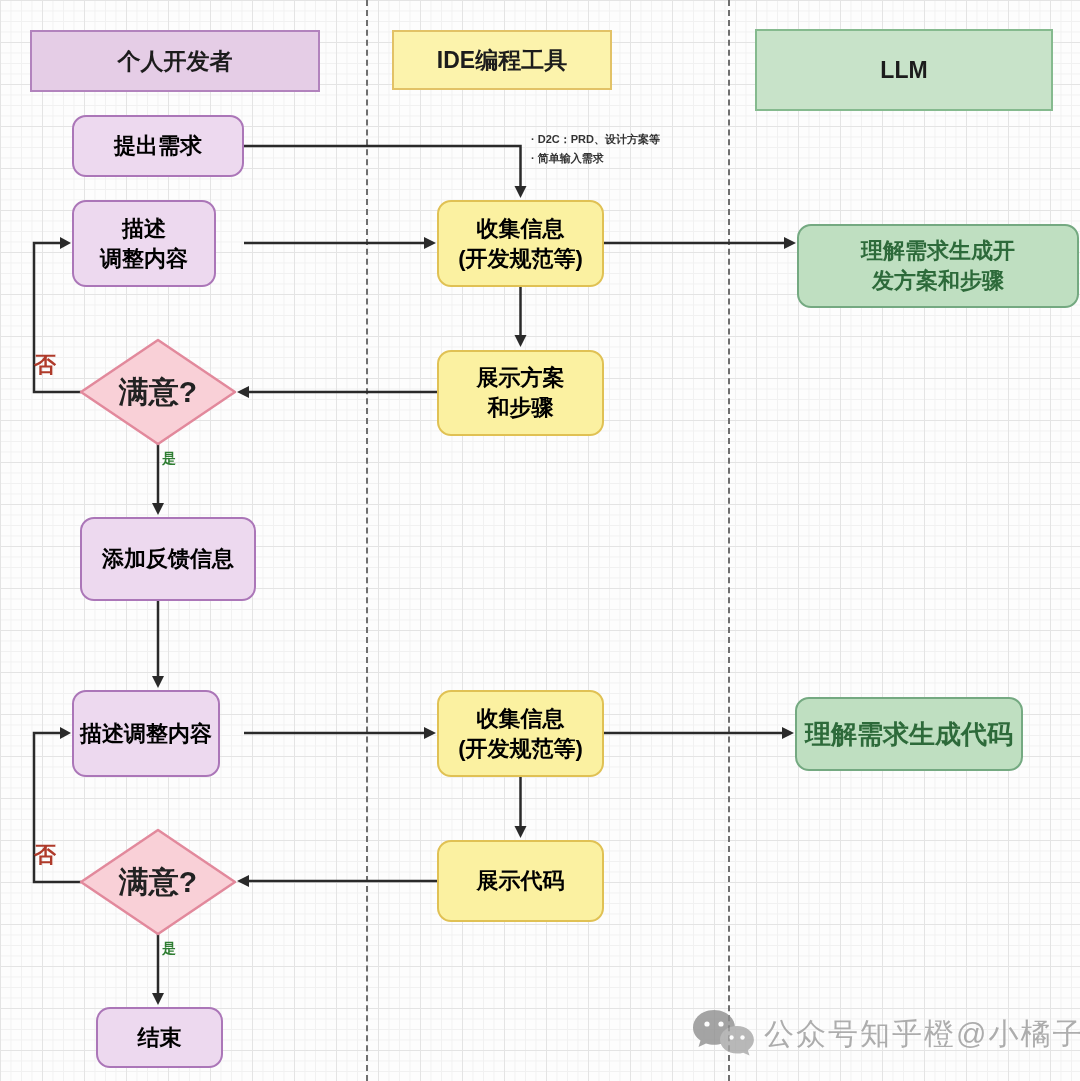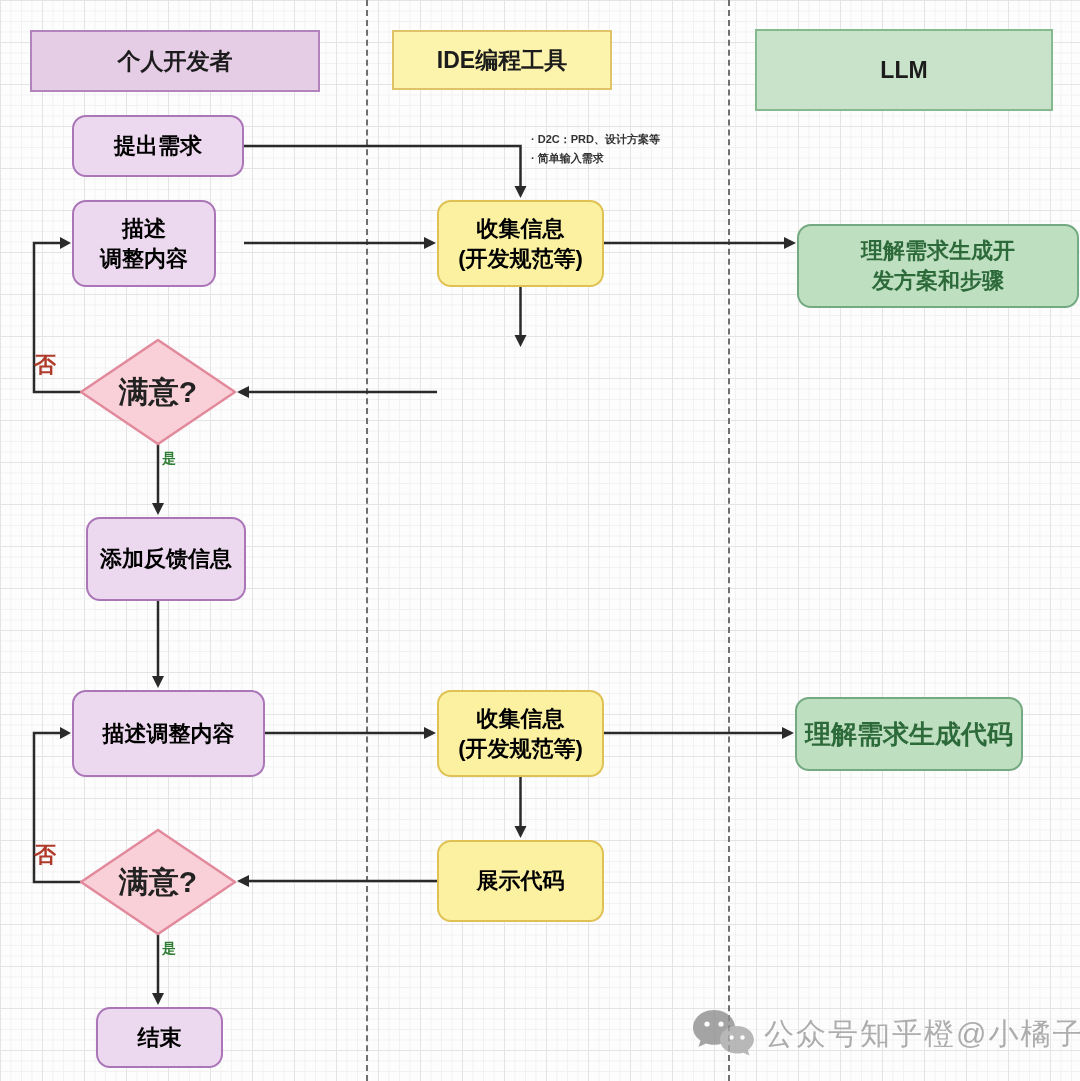--- a/index.html
+++ b/index.html
@@ -28,22 +28,22 @@
     border-radius:14px;box-sizing:border-box;white-space:pre-line;
   }
   .purple{background:#edd9ef;border:2px solid #ab76b8;}
   .yellow{background:#fbf1a1;border:2px solid #e0c154;}
   .green{background:#bfdfc1;border:2px solid #74a981;color:#2d6a3a;}
   .n-propose{left:72px;top:115px;width:172px;height:62px;}
   .n-describe1{left:72px;top:200px;width:144px;height:87px;}
   .n-collect1{left:437px;top:200px;width:167px;height:87px;}
   .n-plan{left:797px;top:200px;width:282px;height:84px;margin-top:24px;}
   .n-showplan{left:437px;top:350px;width:167px;height:86px;}
-  .n-feedback{left:86px;top:517px;width:160px;height:84px;}
-  .n-describe2{left:72px;top:690px;width:193px;height:87px;}
+  .n-feedback{left:80px;top:517px;width:176px;height:84px;}
+  .n-describe2{left:72px;top:690px;width:148px;height:87px;}
   .n-collect2{left:437px;top:690px;width:167px;height:87px;}
   .n-code{left:795px;top:697px;width:228px;height:74px;font-size:26px;}
   .n-showcode{left:437px;top:840px;width:167px;height:82px;text-align:right;}
   .n-end{left:96px;top:1007px;width:127px;height:61px;}
   .diamond{position:absolute;width:160px;height:110px;}
   .d1{left:78px;top:337px;}
   .d2{left:78px;top:827px;}
   .diamond svg{position:absolute;left:0;top:0;}
   .diamond .dlabel{
     position:absolute;left:0;top:0;width:100%;height:100%;
@@ -120,20 +120,22 @@
 
   <div class="node purple n-propose">提出需求</div>
   <div class="node purple n-describe1">描述
 调整内容</div>
   <div class="node purple n-feedback">添加反馈信息</div>
   <div class="node purple n-describe2">描述调整内容</div>
   <div class="node purple n-end">结束</div>
 
   <div class="node yellow n-collect1">收集信息
 (开发规范等)</div>
+  <div class="node yellow n-showplan">展示方案
+和步骤</div>
   <div class="node yellow n-collect2">收集信息
 (开发规范等)</div>
   <div class="node yellow n-showcode">展示代码</div>
 
   <div class="node green n-plan">理解需求生成开
 发方案和步骤</div>
   <div class="node green n-code">理解需求生成代码</div>
 
   <div class="diamond d1">
     <svg width="160" height="110">

